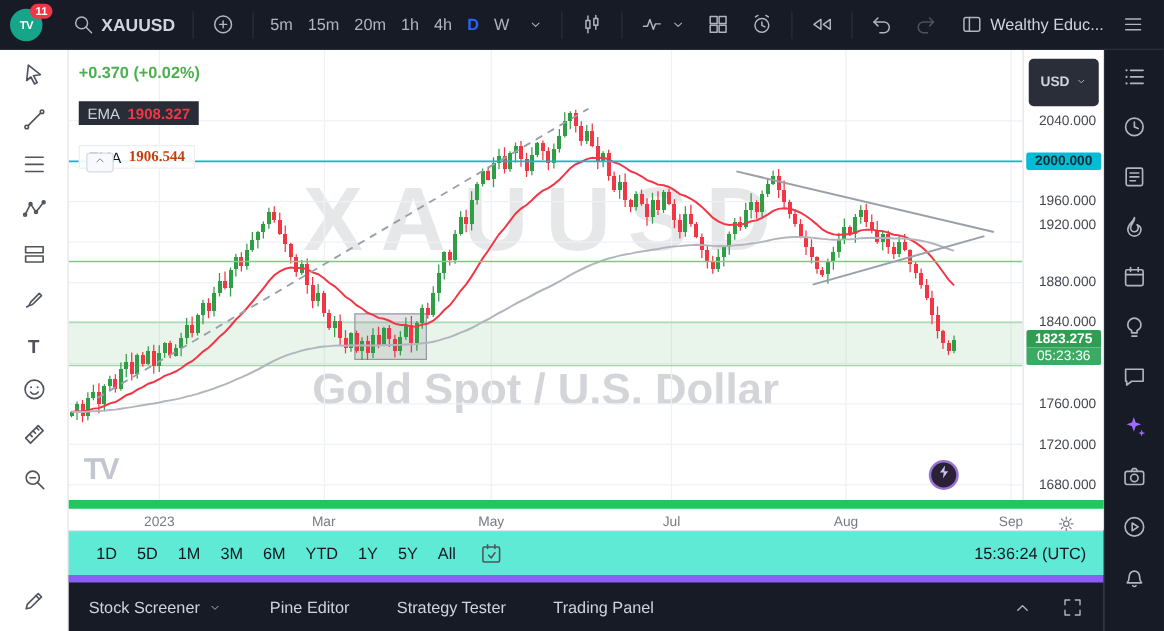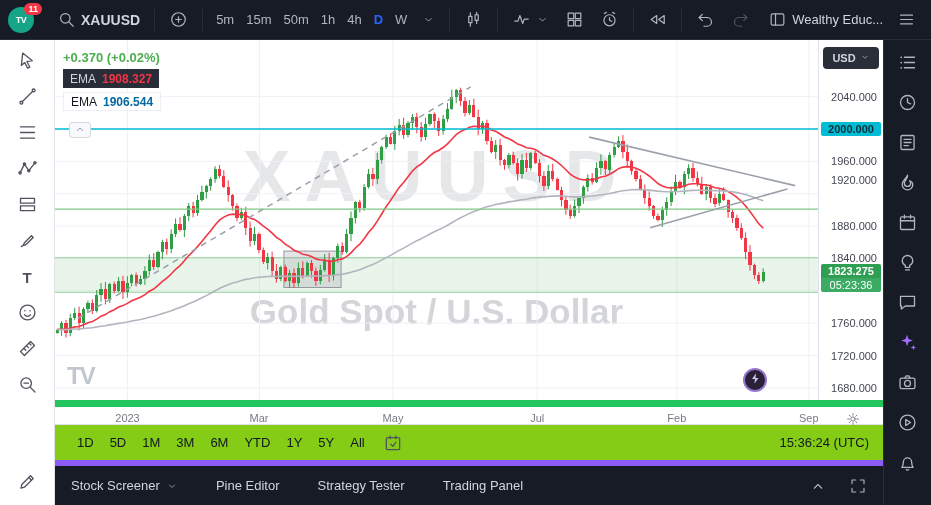--- a/index.html
+++ b/index.html
@@ -48,21 +48,21 @@
   .watermark { position:absolute; left:0; top:0; width:100%; height:100%; z-index:1;
                text-align:center; pointer-events:none; }
   .wm1 { position:absolute; left:50%; top:95px; transform:translateX(-50%); font-size:72px;
          font-weight:bold; letter-spacing:14px; color:rgba(140,146,156,0.22); white-space:nowrap; }
   .wm2 { position:absolute; left:50%; top:252px; transform:translateX(-50%); font-size:35px;
          font-weight:bold; color:rgba(130,136,146,0.35); white-space:nowrap; }
 
   .legend { position:absolute; left:8px; top:10px; z-index:3; }
   .change-text { font-size:13px; color:#4caf50; font-weight:bold; }
   .ind-row { display:inline-flex; align-items:center; gap:6px; height:19px; padding:0 7px;
-             font-size:12px; margin-top:4px; cursor:pointer; }
+             font-size:12px; margin-top:16px; cursor:pointer; }
   .ind-row.dark { background:rgba(23,27,38,0.92); color:#d1d4dc; }
   .ind-row.light { background:rgba(255,255,255,0.9); color:#131722; border:1px solid #eceff5; }
   .ind-val { font-weight:bold; }
   .collapse-btn { position:absolute; left:14px; top:82px; z-index:3; width:22px; height:16px;
                   background:#f8f9fd; border:1px solid #d6dae3; border-radius:3px; color:#787b86;
                   display:flex; align-items:center; justify-content:center; cursor:pointer; }
   .collapse-btn svg { width:12px; height:12px; }
 
   .tv-mark { position:absolute; left:12px; top:322px; z-index:3; font-size:24px; font-weight:900;
              color:#c2c6cf; letter-spacing:-2px; }
@@ -73,33 +73,33 @@
 
   .price-axis { flex:0 0 65px; border-left:1px solid #e0e3eb; position:relative; background:#fff; }
   .axis-tick { position:absolute; right:6px; transform:translateY(-50%); font-size:11px; color:#434651; }
   .axis-chip { position:absolute; left:2px; right:2px; transform:translateY(-50%); text-align:center;
                font-size:11px; border-radius:2px; padding:1px 0; }
   .chip-cyan { background:#00bcd4; color:#0b2e36; font-weight:bold; }
   .last-chip { position:absolute; left:2px; right:2px; z-index:2; text-align:center; font-size:11px;
                color:#fff; border-radius:2px; overflow:hidden; }
   .last-chip .lp { background:#2e9e53; padding:1px 0; font-weight:bold; }
   .last-chip .cd { background:#3bab63; padding:1px 0; }
-  .currency-dd { position:absolute; left:4px; right:4px; top:7px; height:22px; background:#2a2e39;
+  .currency-dd { position:absolute; left:4px; right:4px; top:7px; height:38px; background:#2a2e39;
                  border-radius:4px; color:#d1d4dc; font-size:11px; font-weight:bold; display:flex;
                  align-items:center; justify-content:center; gap:4px; cursor:pointer; z-index:3; }
   .currency-dd svg { width:10px; height:10px; }
 
   .time-axis { flex:0 0 24px; border-top:7px solid #22c55e; position:relative; font-size:11px;
                color:#787b86; background:#fff; }
   .ta-inner { position:absolute; left:0; top:0; width:763px; height:100%; overflow:hidden; }
   .ta-label { position:absolute; top:5px; transform:translateX(-50%); }
   .ta-gear { position:absolute; right:22px; top:4px; width:16px; height:16px; color:#787b86; cursor:pointer; }
 
   .range-bar { flex:0 0 36px; border-top:1px solid #e0e3eb; display:flex; align-items:center;
-               padding:4px 14px; font-size:13px; color:#131722; background:#84cc16; }
+               padding:4px 14px; font-size:13px; color:#131722; background:#5eead4; }
   .rng { padding:0 8px; height:24px; display:flex; align-items:center; cursor:pointer; border-radius:4px; }
   .goto { width:20px; height:20px; color:#50535e; margin-left:10px; cursor:pointer; }
   .clock { margin-left:auto; cursor:pointer; color:#131722; }
 
   .bottom-panel { flex:1; background:#161b26; border-top:6px solid #8b5cf6; display:flex;
                   align-items:center; padding:0 16px; gap:38px; color:#d1d4dc; font-size:13px; }
   .panel-tab { display:flex; align-items:center; gap:6px; cursor:pointer; }
   .panel-tab svg { width:12px; height:12px; color:#b2b5be; }
   .panel-icons { margin-left:auto; display:flex; gap:22px; }
   .panel-icons .pi { width:18px; height:18px; color:#b2b5be; cursor:pointer; }
@@ -137,21 +137,21 @@
             <circle cx="12" cy="12" r="8.5"></circle>
             <line x1="12" y1="8.5" x2="12" y2="15.5"></line>
             <line x1="8.5" y1="12" x2="15.5" y2="12"></line>
           </svg>
         </span>
     </div>
     <div class="sep"></div>
     <div id="tf-group" style="display:flex;align-items:center">
         <span class="tf">5m</span>
         <span class="tf">15m</span>
-        <span class="tf">50m</span>
+        <span class="tf">20m</span>
         <span class="tf">1h</span>
         <span class="tf">4h</span>
         <span class="tf active">D</span>
         <span class="tf">W</span>
       </div>
     <div class="tb-btn">
       <span class="tb-ic small">
           <svg viewBox="0 0 24 24" width="100%" height="100%" fill="none" stroke="currentColor" stroke-width="1.5" stroke-linecap="round" stroke-linejoin="round">
             <polyline points="7,10 12,15 17,10"></polyline>
           </svg>
@@ -688,21 +688,21 @@
               <line x1="534.1" y1="97.1" x2="740.1" y2="145.6" stroke="#9aa0aa" stroke-width="1.6"></line>
               <line x1="595.1" y1="187.7" x2="732.5" y2="148.9" stroke="#9aa0aa" stroke-width="1.6"></line>
             </svg>
           <div class="legend">
             <div class="change-text">+0.370 (+0.02%)</div>
             <div id="ind-rows"><div class="ind-row dark">
                   <span>EMA</span>
                   <span class="ind-val" style="color: rgb(242, 54, 69);">1908.327</span>
                 </div><br><div class="ind-row light">
                   <span>EMA</span>
-                  <span class="ind-val" style="color: #0369a1;">1906.544</span>
+                  <span class="ind-val" style="color: #c2410c; font-family: Liberation Serif, serif;">1906.544</span>
                 </div><br></div>
           </div>
           <div class="collapse-btn">
             <span><svg viewBox="0 0 24 24" width="100%" height="100%" fill="none" stroke="currentColor" stroke-width="1.5" stroke-linecap="round" stroke-linejoin="round">
                   <polyline points="7,15 12,10 17,15"></polyline>
                 </svg></span>
           </div>
           <div class="tv-mark">TV</div>
           <div class="bolt-btn">
             <span><svg viewBox="0 0 24 24" width="100%" height="100%" fill="none" stroke="currentColor" stroke-width="1.5" stroke-linecap="round" stroke-linejoin="round">
@@ -732,21 +732,21 @@
             </div>
           </div>
       </div>
 
       <div class="time-axis">
         <div class="ta-inner" id="ta-inner">
             <span class="ta-label" style="left: 72.5px;">2023</span>
             <span class="ta-label" style="left: 204px;">Mar</span>
             <span class="ta-label" style="left: 338px;">May</span>
             <span class="ta-label" style="left: 482.2px;">Jul</span>
-            <span class="ta-label" style="left: 621.8px;">Feb</span>
+            <span class="ta-label" style="left: 621.8px;">Aug</span>
             <span class="ta-label" style="left: 753.8px;">Sep</span>
           </div>
         <span class="ta-gear"><svg viewBox="0 0 24 24" width="100%" height="100%" fill="none" stroke="currentColor" stroke-width="1.5" stroke-linecap="round" stroke-linejoin="round">
               <circle cx="12" cy="12" r="3.2"></circle>
               <path d="M12 4v2.3M12 17.7V20M4 12h2.3M17.7 12H20M6.3 6.3l1.7 1.7M16 16l1.7 1.7M17.7 6.3L16 8M8 16l-1.7 1.7"></path>
             </svg></span>
       </div>
 
       <div class="range-bar">
         <div id="range-group" style="display:flex;align-items:center">

